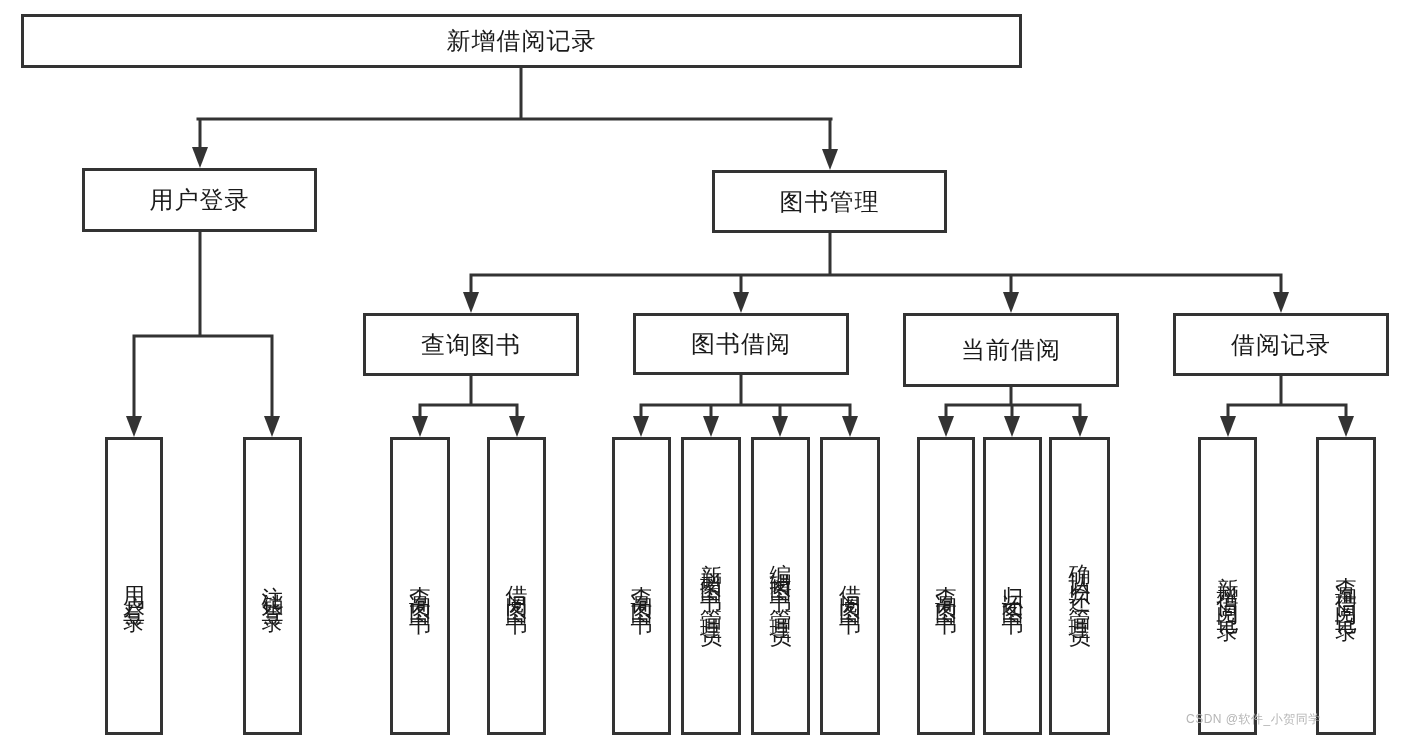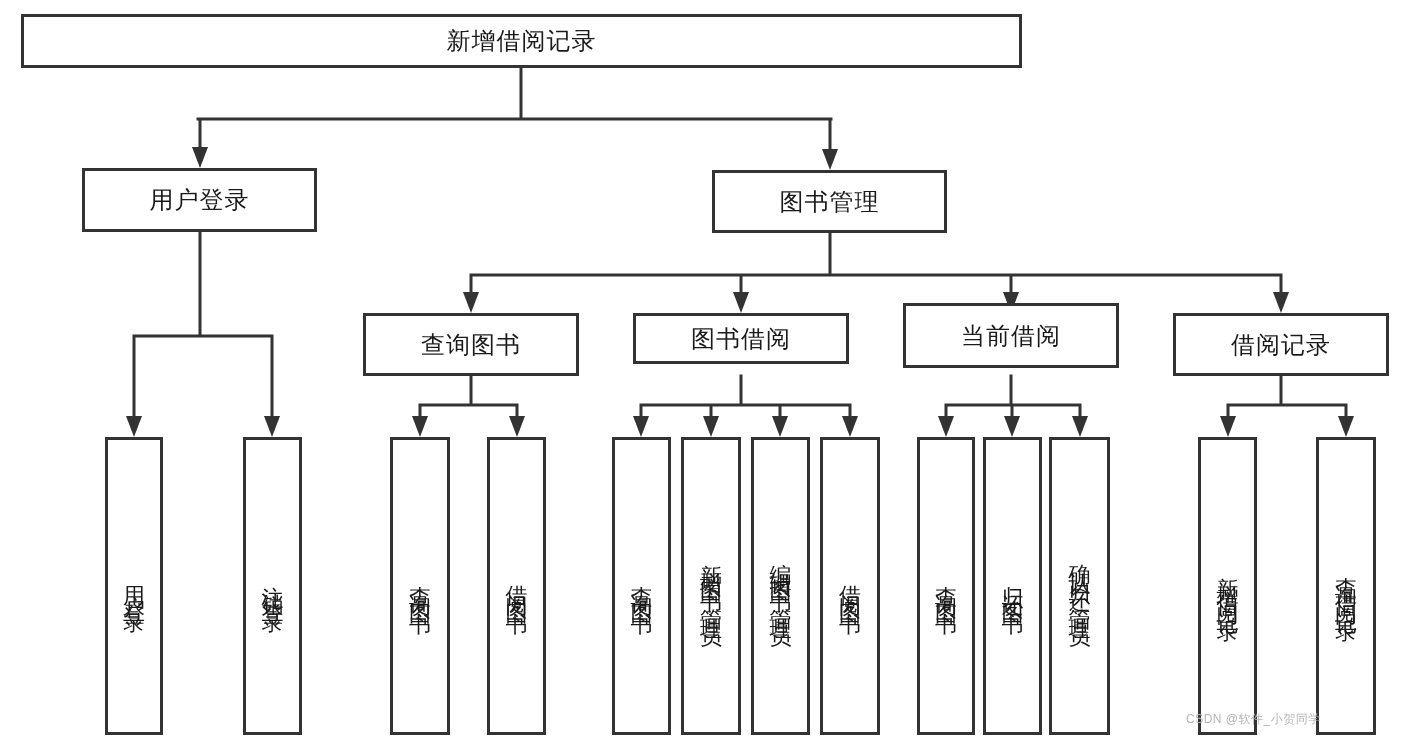--- a/index.html
+++ b/index.html
@@ -38,22 +38,22 @@
     font-size:22px;
     letter-spacing:9px;
     line-height:1;
     white-space:normal;
   }
   
   .n-root{left:21px;top:14px;width:1001px;height:54px;}
   .n-user-login{left:82px;top:168px;width:235px;height:64px;}
   .n-book-mgmt{left:712px;top:170px;width:235px;height:63px;}
   .n-new-book{left:363px;top:313px;width:216px;height:63px;}
-  .n-book-borrow{left:633px;top:313px;width:216px;height:51px;}
-  .n-current-borrow{left:903px;top:303px;width:216px;height:65px;}
+  .n-book-borrow{left:633px;top:313px;width:216px;height:62px;}
+  .n-current-borrow{left:903px;top:313px;width:216px;height:74px;}
   .n-borrow-records{left:1173px;top:313px;width:216px;height:63px;}
   .lf-a1{left:105px;top:437px;width:58px;height:298px;}
   .lf-a2{left:243px;top:437px;width:59px;height:298px;}
   .lf-b1{left:390px;top:437px;width:60px;height:298px;}
   .lf-b2{left:487px;top:437px;width:59px;height:298px;}
   .lf-c1{left:612px;top:437px;width:59px;height:298px;}
   .lf-c2{left:681px;top:437px;width:60px;height:298px;}
   .lf-c3{left:751px;top:437px;width:59px;height:298px;}
   .lf-c4{left:820px;top:437px;width:60px;height:298px;}
   .lf-d1{left:917px;top:437px;width:58px;height:298px;}

